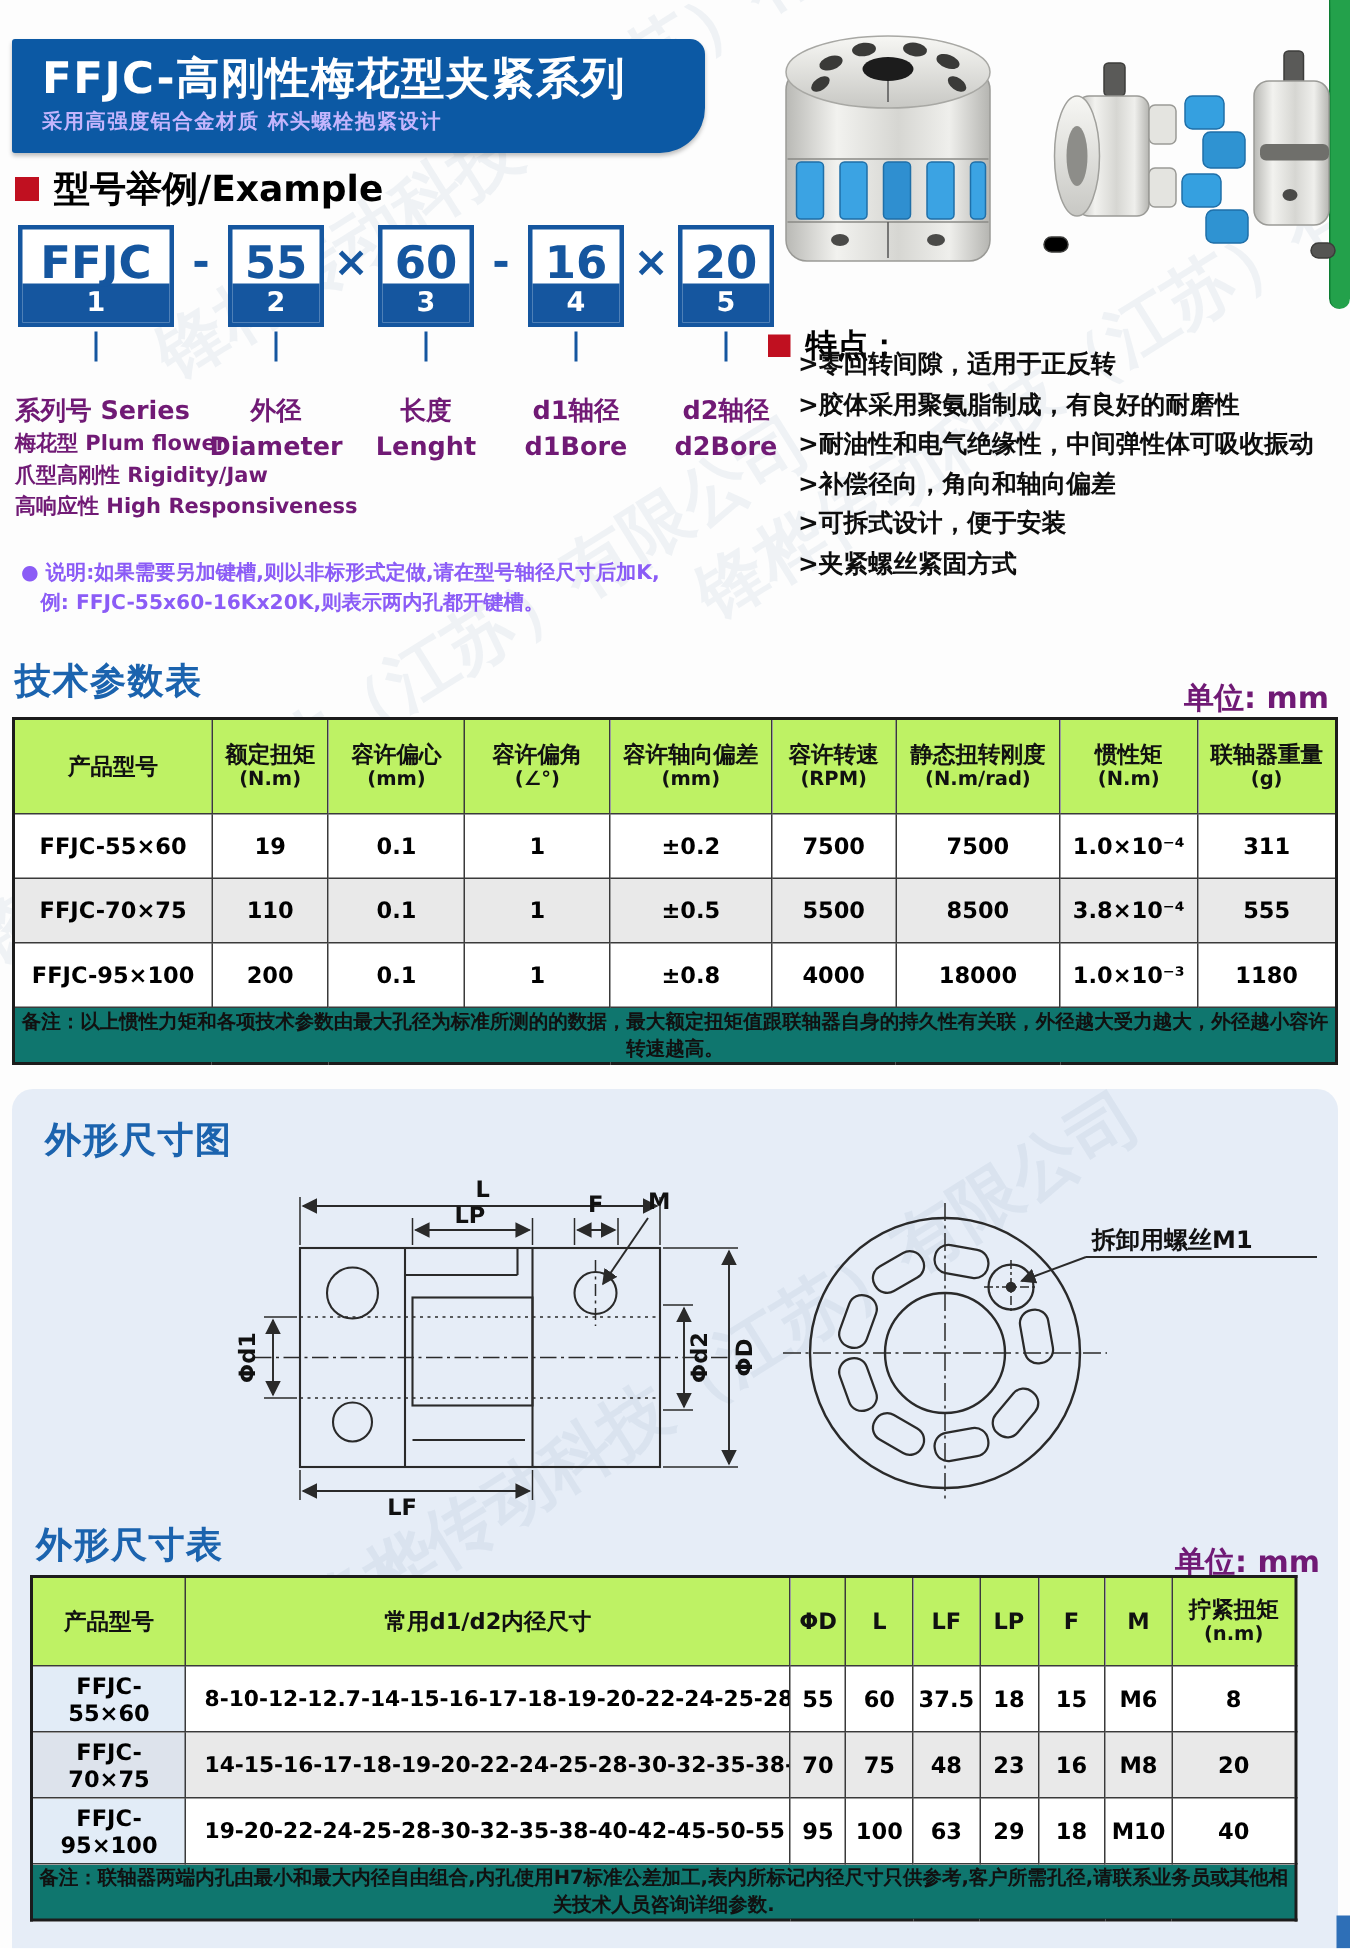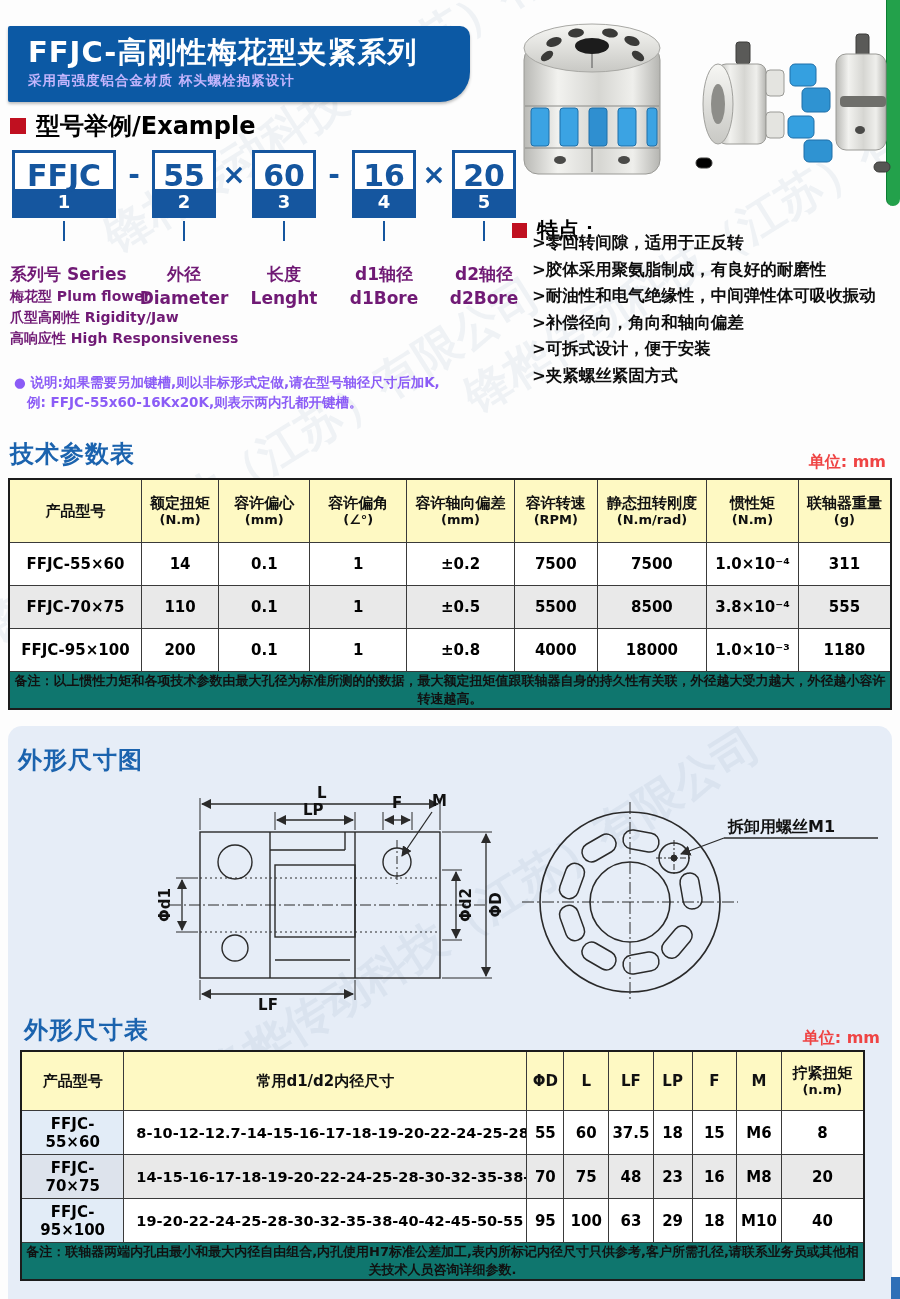--- a/index.html
+++ b/index.html
@@ -16,21 +16,21 @@
   .banner{position:absolute;z-index:3;left:8px;top:26px;width:462px;height:76px;
           background:#0c59a4;border-radius:2px 10px 30px 2px;
           box-shadow:0 2px 3px rgba(0,0,0,0.25);padding:9px 0 0 20px;box-sizing:border-box;}
   .banner-title{color:#fff;font-size:29px;font-weight:700;letter-spacing:1px;line-height:34px;}
   .banner-sub{color:#c4b5fd;font-size:13.5px;font-weight:700;margin-top:3px;letter-spacing:1px;}
   
   .sec-head{position:absolute;z-index:3;display:flex;align-items:center;gap:10px;}
   .red-sq{width:16px;height:16px;background:#c01020;display:inline-block;}
   .sec-head-text{font-size:24px;font-weight:700;color:#000;}
   .blue-title{position:absolute;z-index:3;font-size:24px;font-weight:700;color:#1b63ae;letter-spacing:1px;}
-  .unit-label{position:absolute;z-index:3;font-size:16px;font-weight:700;color:#ef4444;}
+  .unit-label{position:absolute;z-index:3;font-size:20px;font-weight:700;color:#701a75;}
   
   .model-row{position:absolute;z-index:3;left:12px;top:150px;display:flex;align-items:flex-start;}
   .seg-wrap{display:flex;flex-direction:column;align-items:center;}
   .seg-box{border:3px solid #15569f;background:#fff;text-align:center;width:58px;}
   .seg-wrap:first-child .seg-box{width:98px;}
   .seg-value{font-size:30px;font-weight:700;color:#15569f;line-height:46px;height:36px;}
   .seg-num{background:#15569f;color:#fff;font-size:18px;font-weight:700;line-height:26px;height:26px;width:100%;}
   .seg-tick{width:2px;height:20px;background:#15569f;margin-top:3px;}
   .seg-sep{font-size:28px;font-weight:700;color:#15569f;line-height:50px;width:36px;text-align:center;}
   .model-label{position:absolute;z-index:3;top:262px;}
@@ -42,21 +42,21 @@
             font-size:13.5px;font-weight:700;line-height:20px;}
   .red-note .ind{padding-left:13px;}
   
   .features{position:absolute;z-index:3;left:532px;top:230px;width:362px;}
   .features div{font-size:16.5px;font-weight:700;line-height:26.5px;color:#0d0d0d;white-space:nowrap;}
   
   .tbl-wrap{position:absolute;z-index:3;}
   table.tb{border-collapse:collapse;width:100%;table-layout:fixed;background:#fff;border:2px solid #1c1c1c;}
   table.tb th,table.tb td{border:1px solid #3a3a3a;text-align:center;vertical-align:middle;
        overflow:hidden;padding:0 2px;}
-  table.tb thead th{background:#fef9c3;font-size:15px;font-weight:700;line-height:1.25;}
+  table.tb thead th{background:#bef264;font-size:15px;font-weight:700;line-height:1.25;}
   table.tb thead .unit-line{font-size:13px;font-weight:700;}
   td.cell{font-size:15px;font-weight:600;color:#000;}
   tr.row-alt td{background:#e9e9e9;}
   td.note-cell{text-align:left;padding:6px 10px;font-size:13px;font-weight:700;background:#0f766e;}
   #tech-table thead th{height:62px;}
   #tech-table tbody td.cell{height:42px;}
   #dim-table thead th{height:58px;}
   #dim-table tbody td.cell{height:43px;}
   #dim-table td.left-cell{text-align:left;padding-left:12px;font-size:14.5px;white-space:nowrap;}
   #dim-table td.model-cell{background:#e2ecf7;}
@@ -280,21 +280,21 @@
             </th>
             <th>
               <div>联轴器重量</div>
               <div class="unit-line">(g)</div>
             </th>
           </tr>
         </thead>
         <tbody>
           <tr>
             <td class="cell model-cell">FFJC-55×60</td>
-            <td class="cell">14</td>
+            <td class="cell">19</td>
             <td class="cell">0.1</td>
             <td class="cell">1</td>
             <td class="cell">±0.2</td>
             <td class="cell">7500</td>
             <td class="cell">7500</td>
             <td class="cell">1.0×10⁻⁴</td>
             <td class="cell">311</td>
           </tr>
           <tr class="row-alt">
             <td class="cell model-cell">FFJC-70×75</td>
@@ -318,21 +318,21 @@
             <td class="cell">1.0×10⁻³</td>
             <td class="cell">1180</td>
           </tr>
           <tr>
             <td class="note-cell" colspan="9">备注：以上惯性力矩和各项技术参数由最大孔径为标准所测的的数据，最大额定扭矩值跟联轴器自身的持久性有关联，外径越大受力越大，外径越小容许转速越高。</td>
           </tr>
         </tbody>
       </table>
   </div>
 
-  <div class="blue-title" style="left:18px;top:744px;font-family:Liberation Serif, serif;">外形尺寸图</div>
+  <div class="blue-title" style="left:30px;top:744px;font-family:Liberation Serif, serif;">外形尺寸图</div>
 
   <svg class="svg-abs" style="left:140px;top:770px;" width="370" height="242" viewBox="0 0 370 242">
     <defs>
       <marker id="ah" viewBox="0 0 10 10" refX="9" refY="5" markerWidth="8" markerHeight="8" orient="auto-start-reverse">
         <path d="M0,0 L10,5 L0,10 z" fill="#2a2a2a"></path>
       </marker>
     </defs>
     <g stroke="#2a2a2a" stroke-width="1.4" fill="none">
       <rect x="60" y="62" width="240" height="146"></rect>
       <line x1="130" y1="62" x2="130" y2="208"></line>

